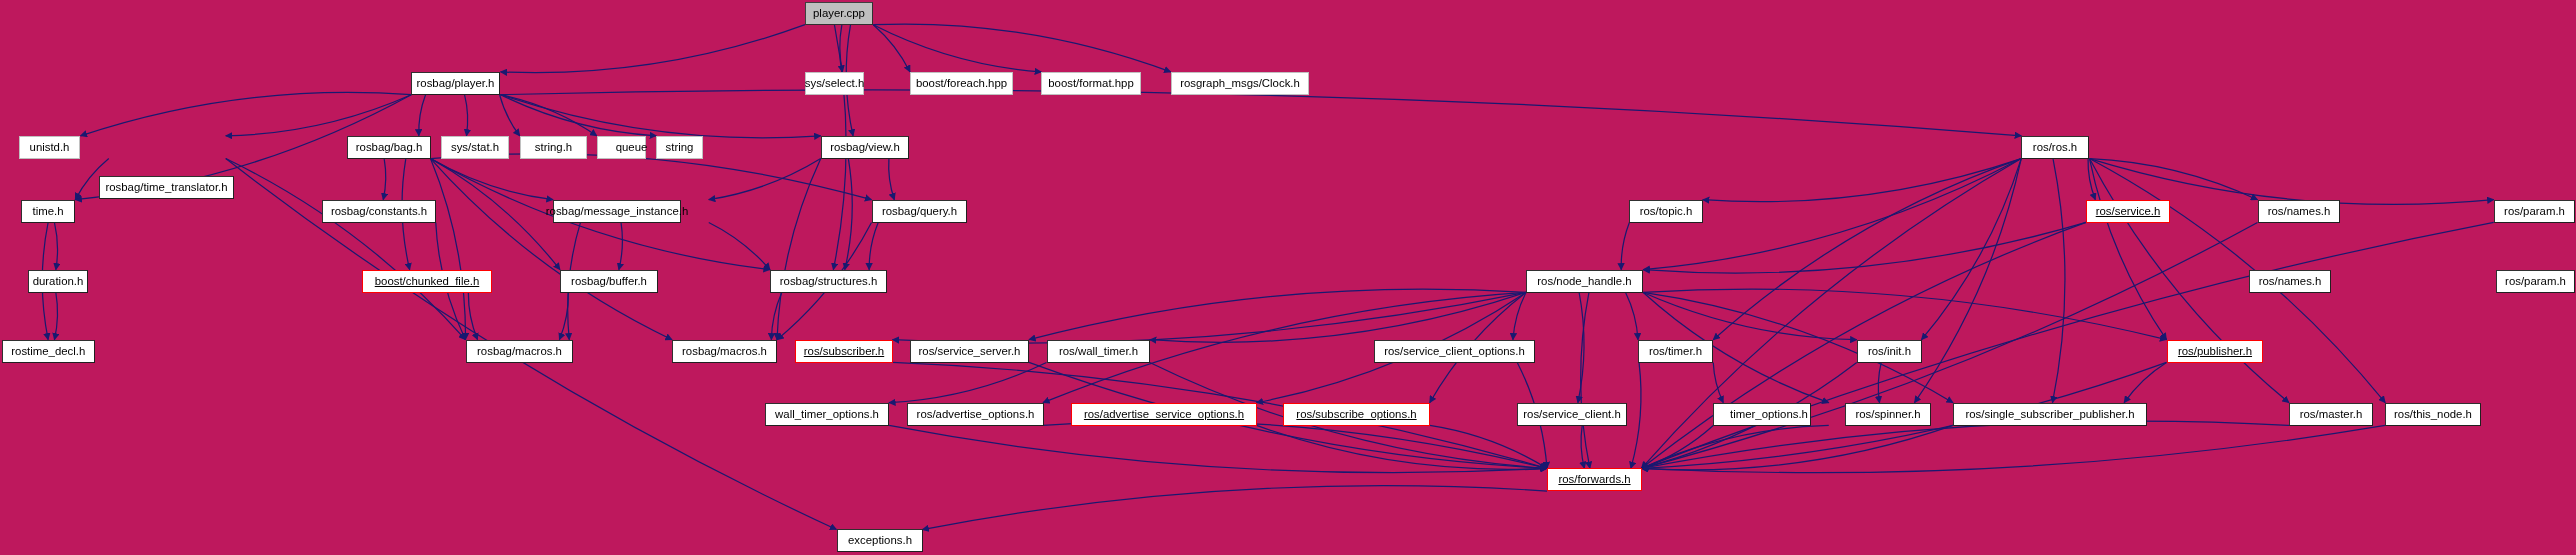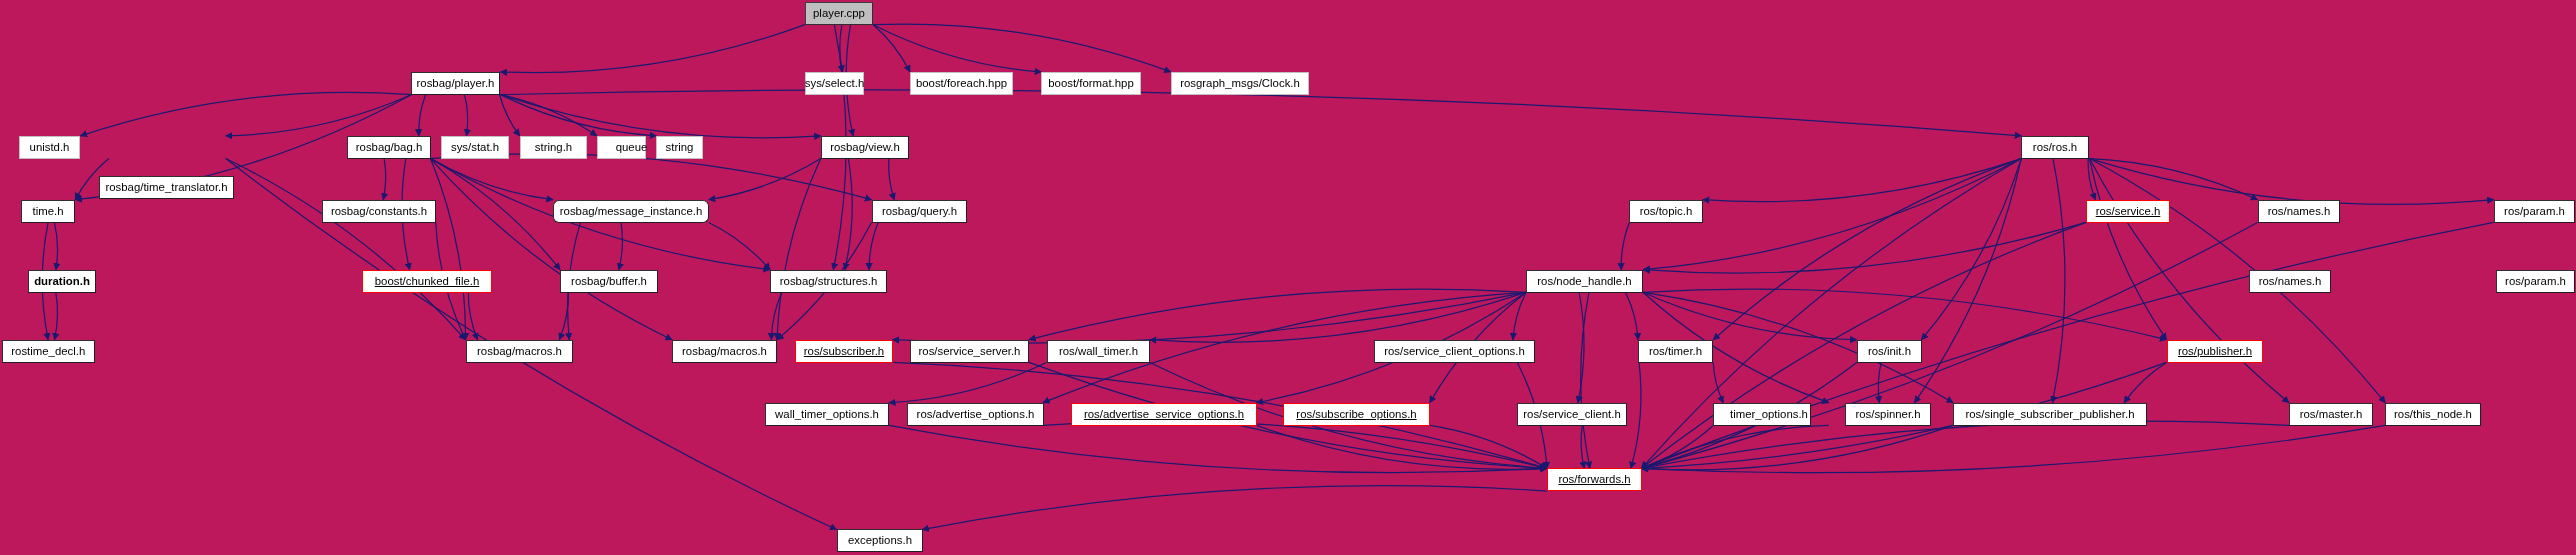--- a/index.html
+++ b/index.html
@@ -161,27 +161,27 @@
       <div class="node solid" style="left: 99px; top: 136px; width: 135px; margin-top: 40px;">rosbag/time_translator.h</div>
       <div class="node solid" style="left: 347px; top: 136px; width: 84px;">rosbag/bag.h</div>
       <div class="node dim" style="left: 441px; top: 136px; width: 68px;">sys/stat.h</div>
       <div class="node dim" style="left: 520px; top: 136px; width: 67px;">string.h</div>
       <div class="node dim" style="left: 597px; top: 136px; width: 49px; padding-left: 20px;">queue</div>
       <div class="node dim" style="left: 656px; top: 136px; width: 47px;">string</div>
       <div class="node solid" style="left: 821px; top: 136px; width: 88px;">rosbag/view.h</div>
       <div class="node solid" style="left: 2021px; top: 136px; width: 68px;">ros/ros.h</div>
       <div class="node solid" style="left: 21px; top: 200px; width: 54px;">time.h</div>
       <div class="node solid" style="left: 322px; top: 200px; width: 114px;">rosbag/constants.h</div>
-      <div class="node solid" style="left: 553px; top: 200px; width: 156px; border-radius: 6px;">rosbag/message_instance.h</div>
+      <div class="node solid" style="left: 553px; top: 200px; width: 128px;">rosbag/message_instance.h</div>
       <div class="node solid" style="left: 872px; top: 200px; width: 95px;">rosbag/query.h</div>
       <div class="node solid" style="left: 1629px; top: 200px; width: 74px;">ros/topic.h</div>
       <div class="node red" style="left: 2086px; top: 200px; width: 84px;">ros/service.h</div>
       <div class="node solid" style="left: 2258px; top: 200px; width: 82px;">ros/names.h</div>
       <div class="node solid" style="left: 2494px; top: 200px; width: 81px;">ros/param.h</div>
-      <div class="node solid" style="left: 28px; top: 270px; width: 68px; font-weight: bold;">duration.h</div>
+      <div class="node solid" style="left: 28px; top: 270px; width: 60px;">duration.h</div>
       <div class="node red" style="left: 362px; top: 270px; width: 130px;">boost/chunked_file.h</div>
       <div class="node solid" style="left: 560px; top: 270px; width: 98px;">rosbag/buffer.h</div>
       <div class="node solid" style="left: 770px; top: 270px; width: 117px;">rosbag/structures.h</div>
       <div class="node solid" style="left: 1526px; top: 270px; width: 117px;">ros/node_handle.h</div>
       <div class="node solid" style="left: 2249px; top: 270px; width: 82px;">ros/names.h</div>
       <div class="node solid" style="left: 2496px; top: 270px; width: 79px;">ros/param.h</div>
       <div class="node solid" style="left: 1.8px; top: 340px; width: 93px;">rostime_decl.h</div>
       <div class="node solid" style="left: 466px; top: 340px; width: 107px;">rosbag/macros.h</div>
       <div class="node solid" style="left: 672px; top: 340px; width: 105px;">rosbag/macros.h</div>
       <div class="node red" style="left: 795px; top: 340px; width: 98px;">ros/subscriber.h</div>

